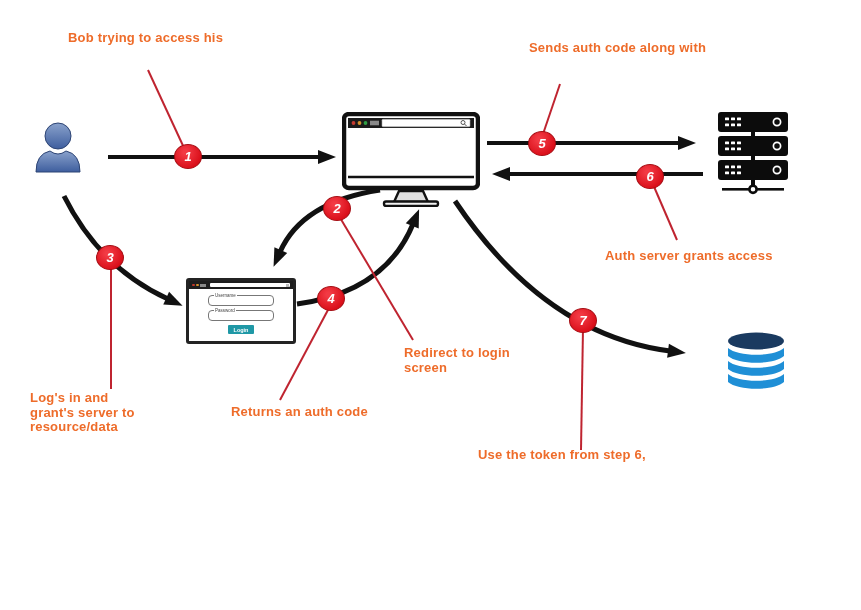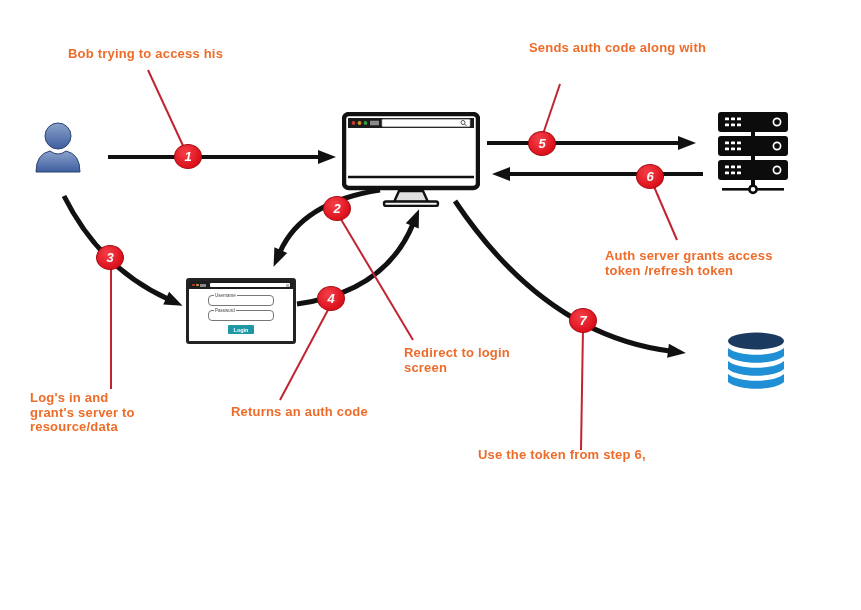--- a/index.html
+++ b/index.html
@@ -168,29 +168,28 @@
   </svg>
 
   <div class="badge" style="left:174px; top:144px;">1</div>
   <div class="badge" style="left:323px; top:196px;">2</div>
   <div class="badge" style="left:96px;  top:245px;">3</div>
   <div class="badge" style="left:317px; top:286px;">4</div>
   <div class="badge" style="left:528px; top:131px;">5</div>
   <div class="badge" style="left:636px; top:164px;">6</div>
   <div class="badge" style="left:569px; top:308px;">7</div>
 
-  <div class="label" style="left:68px; top:31px;margin-top:16px;">
+  <div class="label" style="left:68px; top:31px;">
     <div>Bob trying to access his</div>
   </div>
   <div class="label" style="left:491px; top:41px;margin-left:38px;">
     <div>Sends auth code along with</div>
   </div>
   <div class="label" style="left:605px; top:249px;">
     <div>Auth server grants access</div>
-    <div>token /refresh token</div>
   </div>
   <div class="label" style="left:372px; top:346px;margin-left:32px;">
     <div>Redirect to login</div>
     <div>screen</div>
   </div>
   <div class="label" style="left:231px; top:405px;text-align:center;">
     <div>Returns an auth code</div>
   </div>
   <div class="label" style="left:30px; top:391px;">
     <div>Log's in and</div>

